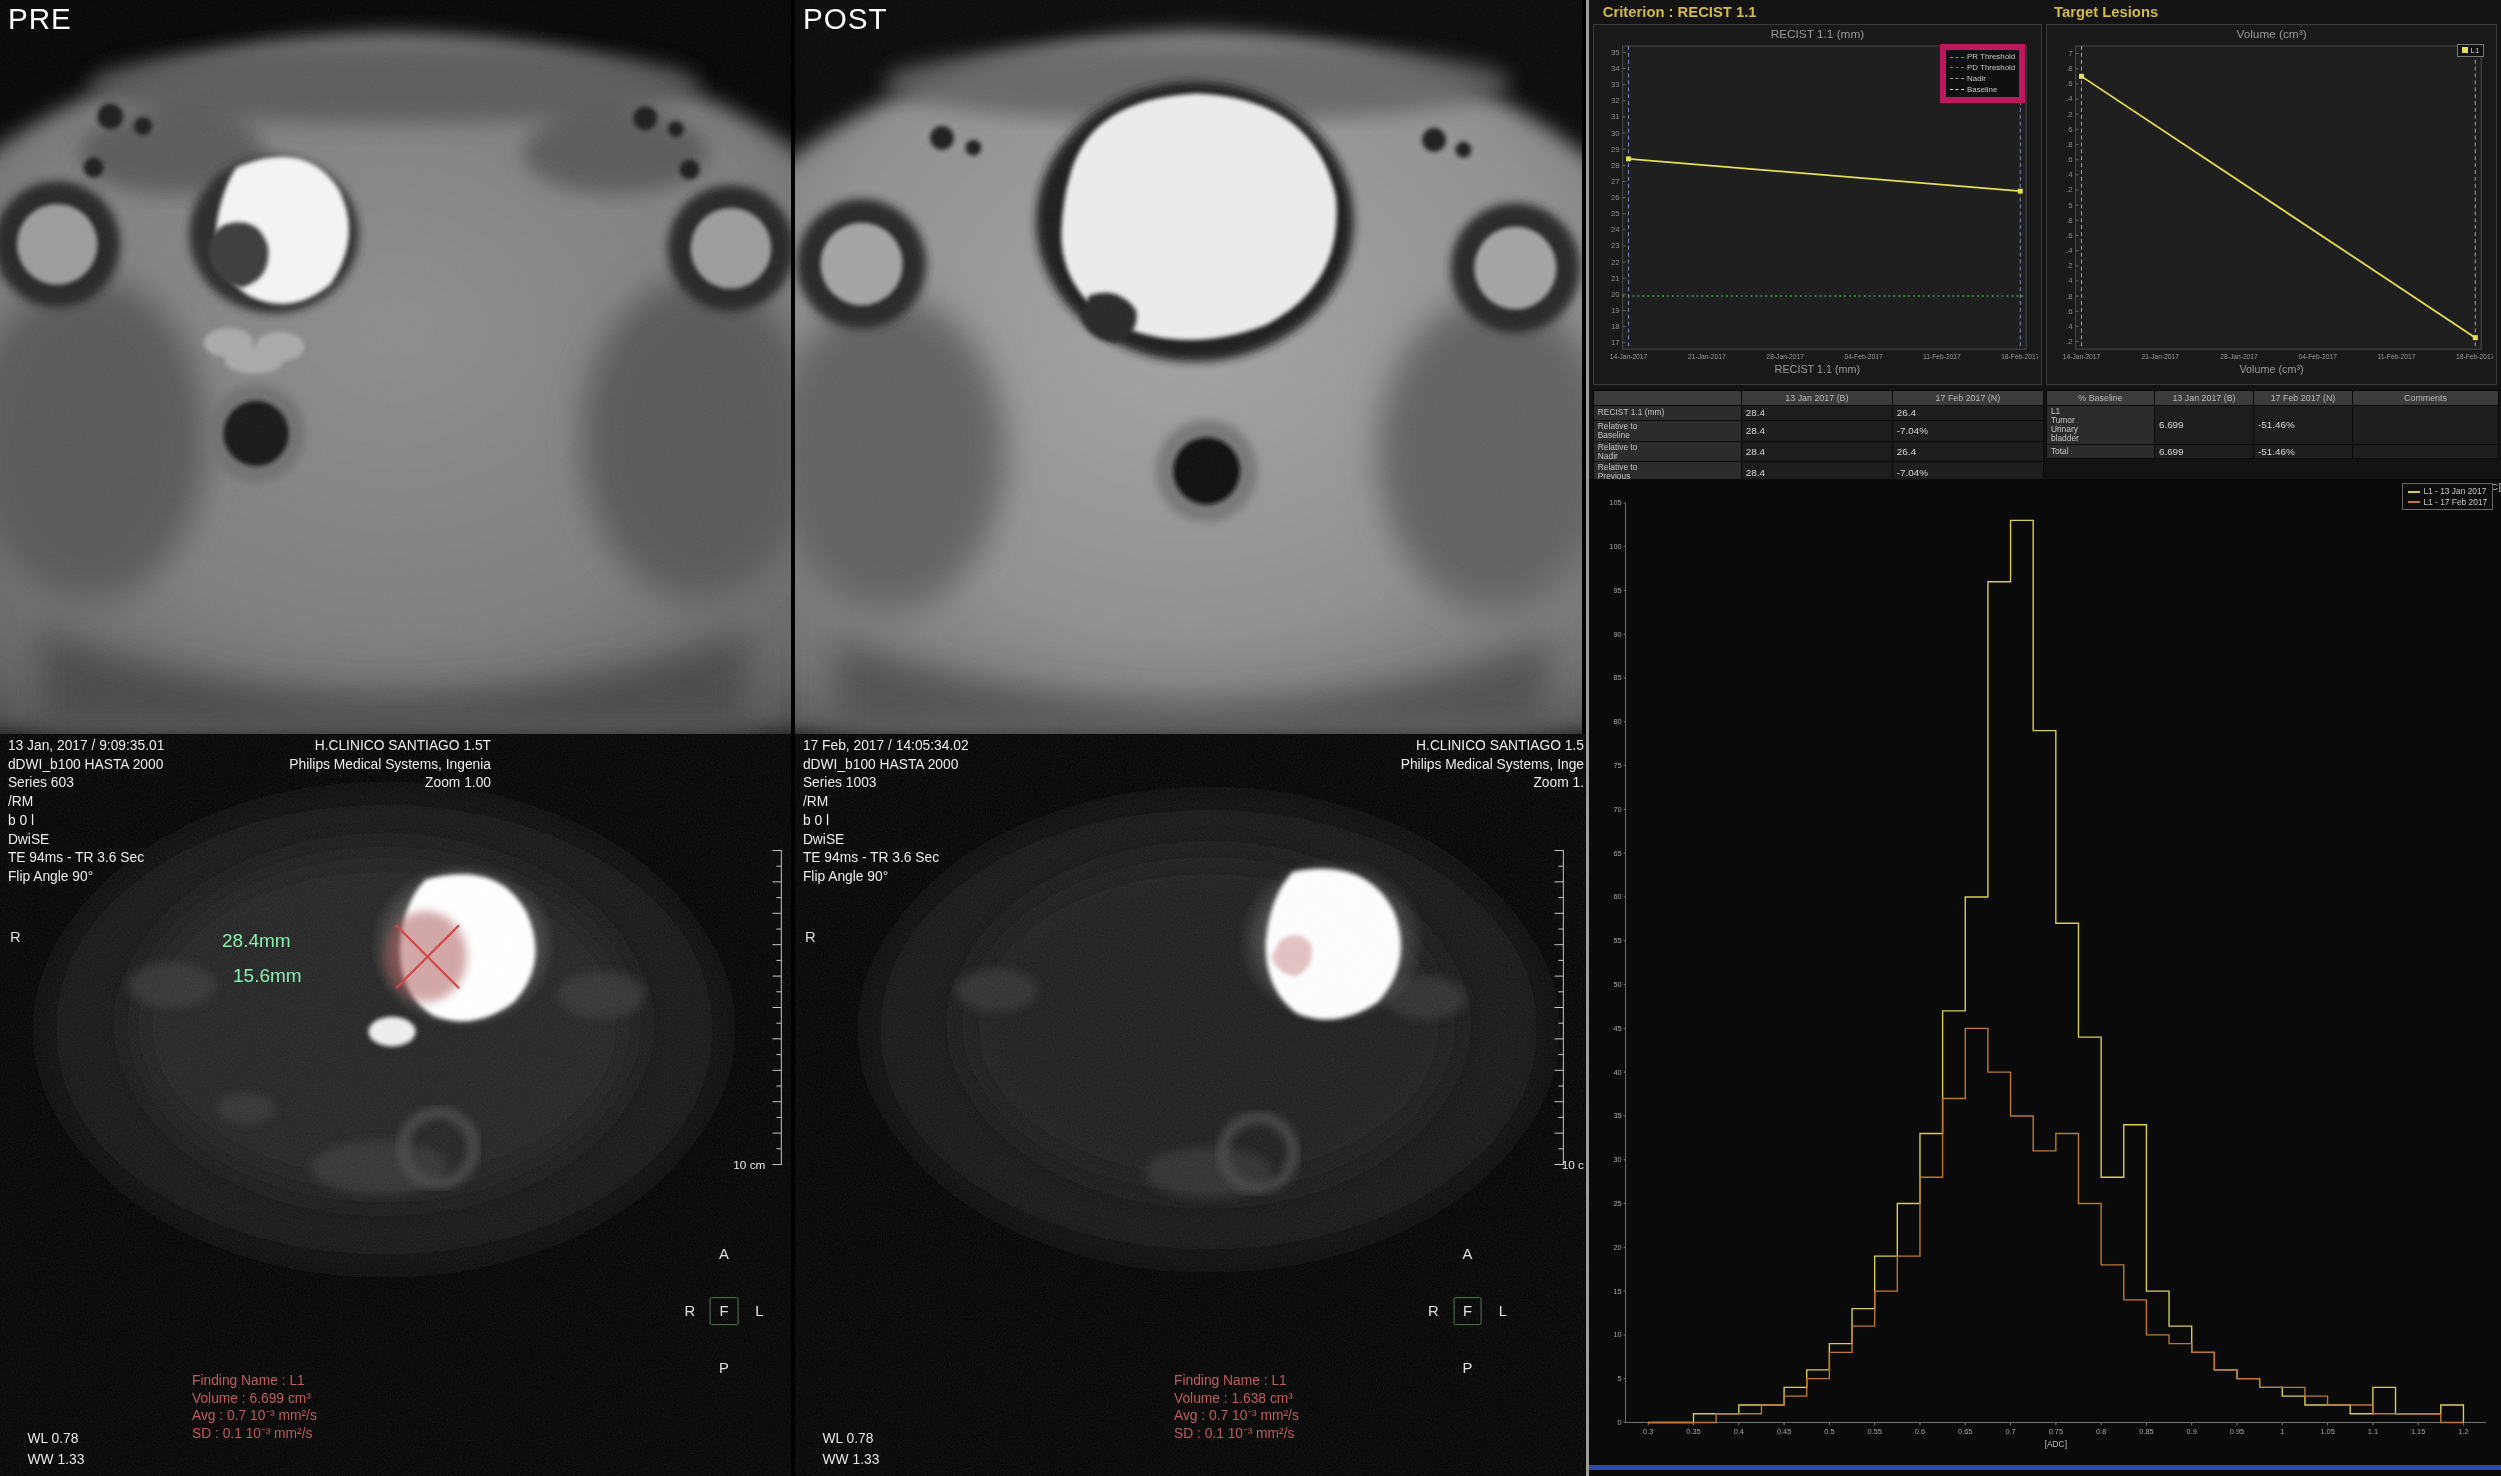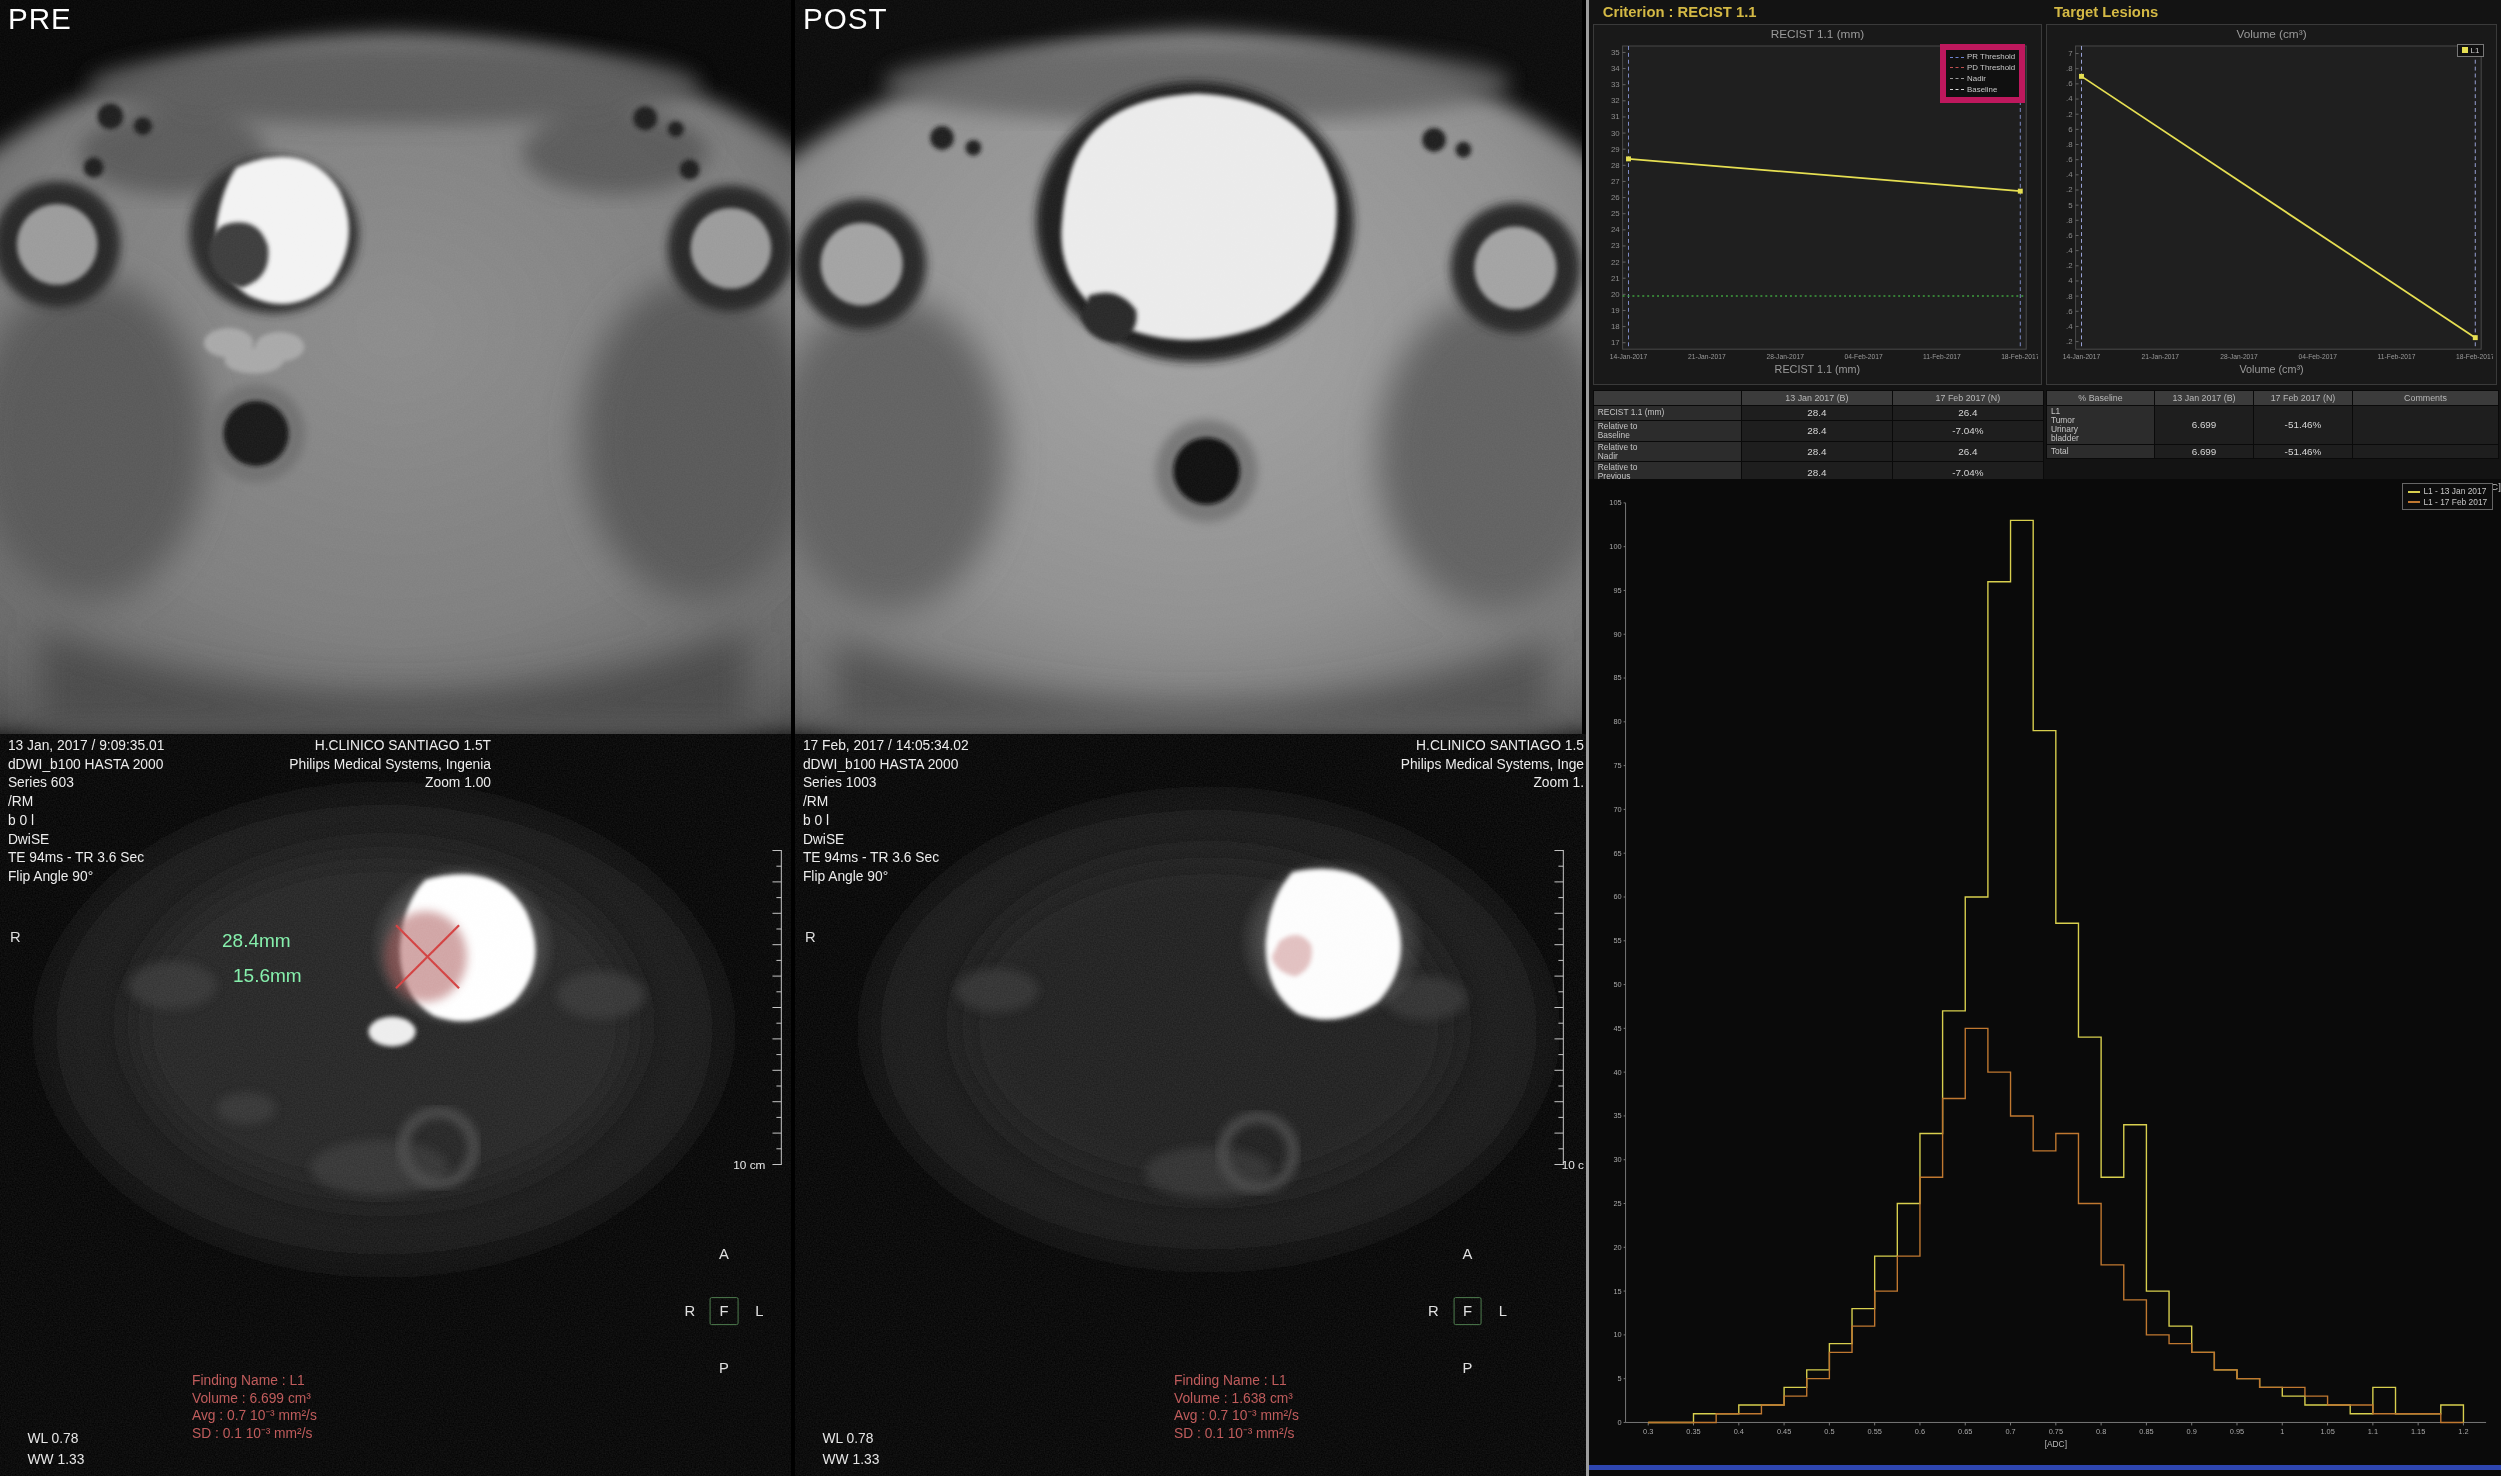--- a/index.html
+++ b/index.html
@@ -34,21 +34,21 @@
 .mini-legend{position:absolute;top:19.7px;right:11.8px;border:1px solid #777;background:#101010;font-size:7.9px;color:#ccc;padding:1px 3.9px}
 .mini-legend .sq{display:inline-block;width:5.9px;height:5.9px;background:#e6df52;margin-right:3px}
 
 
 .rtable{position:absolute;top:390px;border-collapse:collapse;table-layout:fixed}
 #left-table{left:3.9px;width:449px}
 #right-table{left:457px;width:451px}
 .rtable th{background:#3b3b3b;color:#b8b8b8;font-size:8.9px;font-weight:normal;border:1px solid #0a0a0a;padding:2px 3px;height:13.8px}
 .rtable td{border:1px solid #0a0a0a;font-size:9.9px;padding:1px 3.9px;height:14.8px}
 td.lbl{background:#2c2c2c;color:#c6c6c6;font-size:8.4px;line-height:8.9px;white-space:pre-line;text-align:left}
-td.val{background:#1e1e1e;color:#d6d6d6;text-align:center}
+td.val{background:#1e1e1e;color:#d6d6d6;text-align:left}
 .green{color:#46b24a}
 .ylw{color:#d4b945}
 
 
 #dwi-pre{left:0;top:734px;width:791px;height:743px;background:#000}
 #dwi-post{left:795px;top:734px;width:791px;height:743px;background:#000}
 .meta{position:absolute;font-size:13.8px;line-height:18.7px;color:#ececec;z-index:3}
 .meta.mleft{left:7.9px;top:3px}
 .meta.mright{top:3px;text-align:right}
 #dwi-pre .meta.mright{right:300px}

